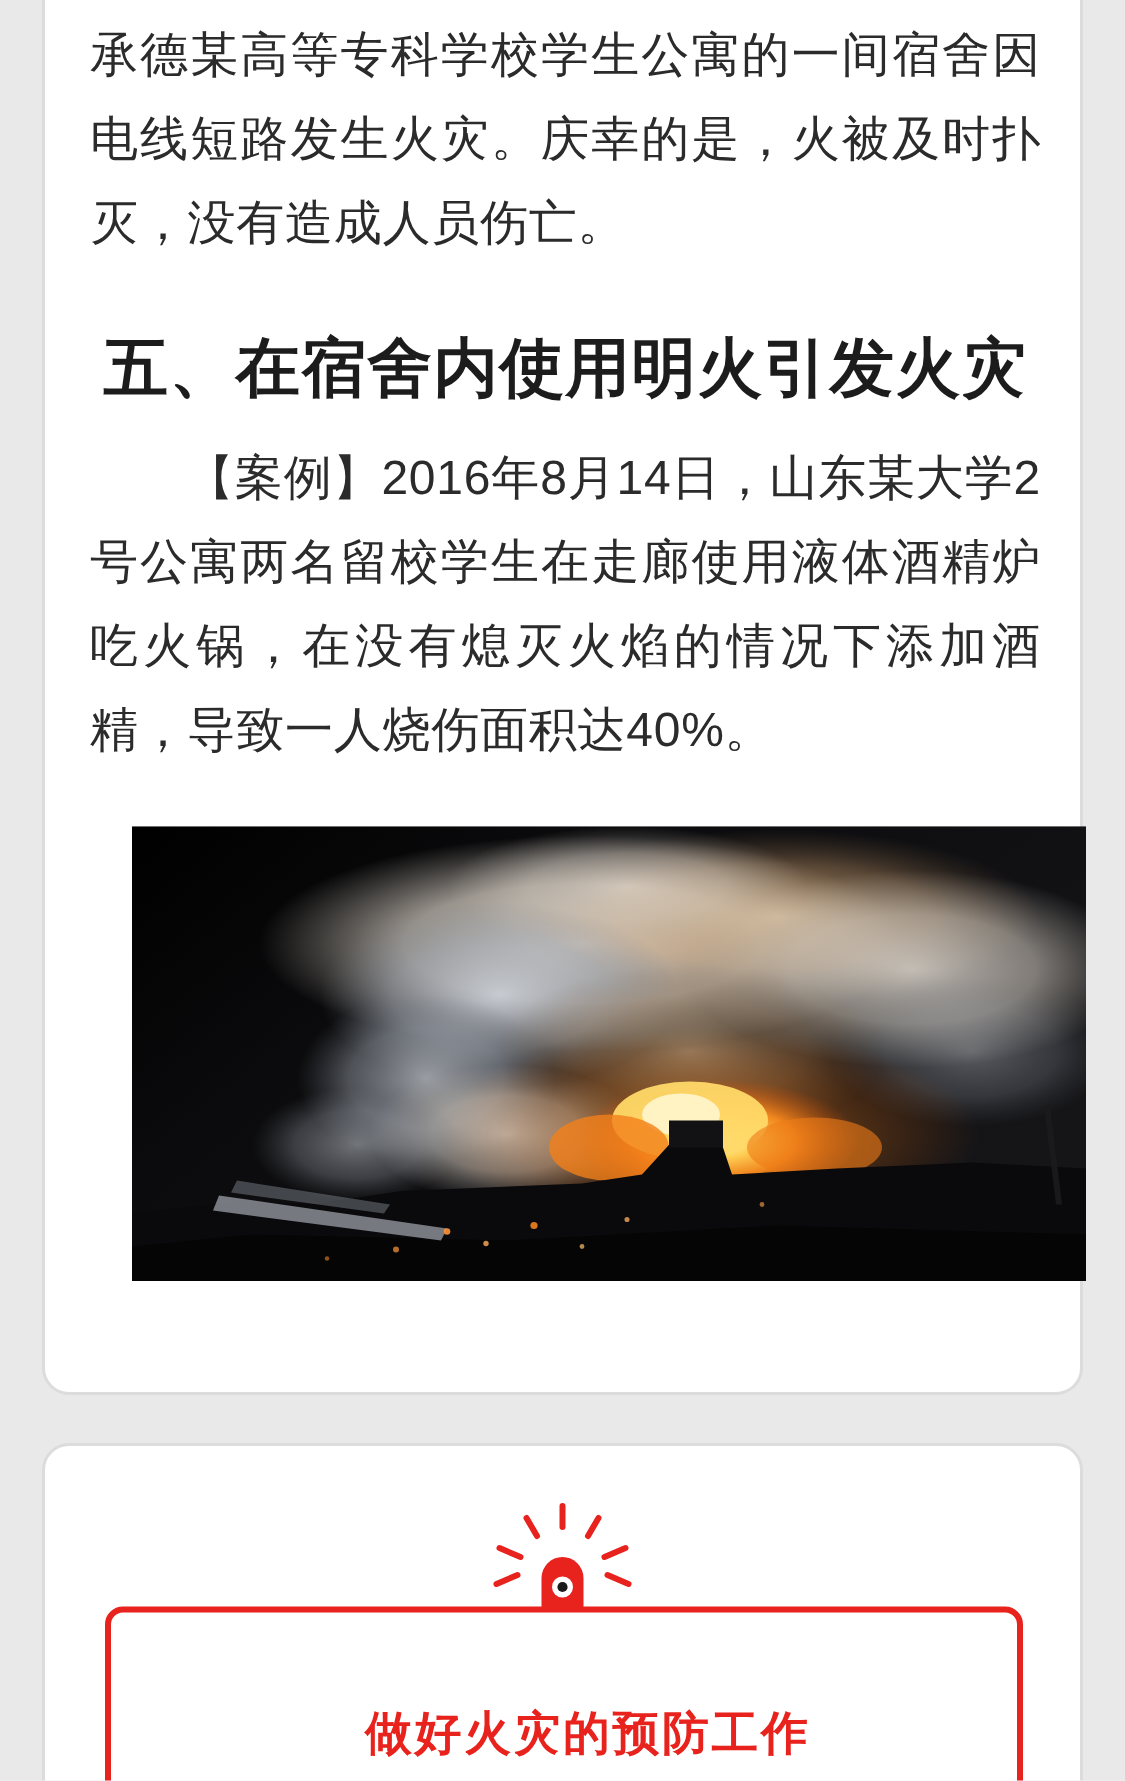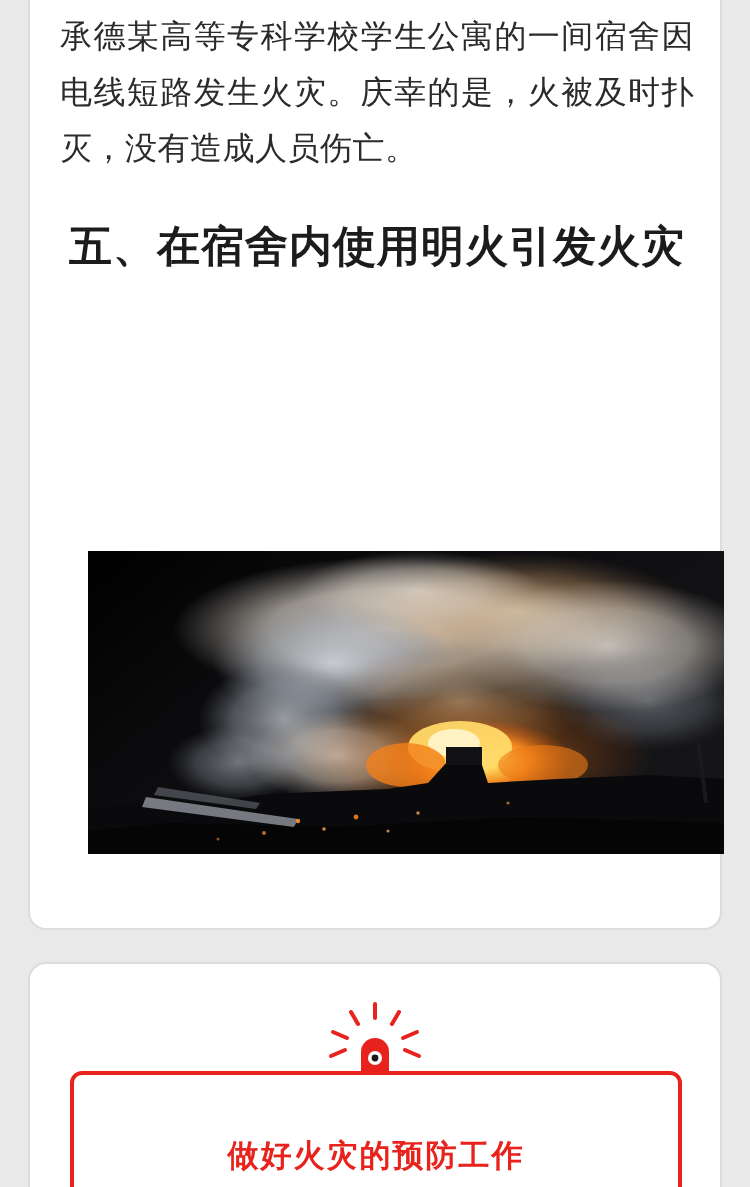--- a/index.html
+++ b/index.html
@@ -107,21 +107,21 @@
     width: 612px;
     height: 140px;
     border: 4px solid #e8221c;
     border-radius: 12px;
     box-sizing: border-box;
     background: #fff;
   }
 
   .banner-text {
     position: absolute;
-    left: 0;
+    left: 16px;
     top: 60px;
     width: 100%;
     text-align: center;
     font-size: 31px;
     font-weight: bold;
     color: #e8221c;
     letter-spacing: 2px;
   }
 </style>
 </head>
@@ -129,20 +129,21 @@
 
 <div class="page">
 
   <div class="card-article">
 
     <div class="article-inner">
       <p class="para">承德某高等专科学校学生公寓的一间宿舍因电线短路发生火灾。庆幸的是，火被及时扑灭，没有造成人员伤亡。</p>
 
       <h2 class="section-title">五、在宿舍内使用明火引发火灾</h2>
 
+      <p class="para para-indent">【案例】2016年8月14日，山东某大学2号公寓两名留校学生在走廊使用液体酒精炉吃火锅，在没有熄灭火焰的情况下添加酒精，导致一人烧伤面积达40%。</p>
     </div>
 
     <div class="photo">
       <svg width="636" height="303" viewBox="0 0 636 303" xmlns="http://www.w3.org/2000/svg">
         <defs>
           <linearGradient id="skyG" x1="0" y1="0" x2="1" y2="0.6">
             <stop offset="0%" stop-color="#000000"></stop>
             <stop offset="35%" stop-color="#0b0b0d"></stop>
             <stop offset="100%" stop-color="#151518"></stop>
           </linearGradient>

